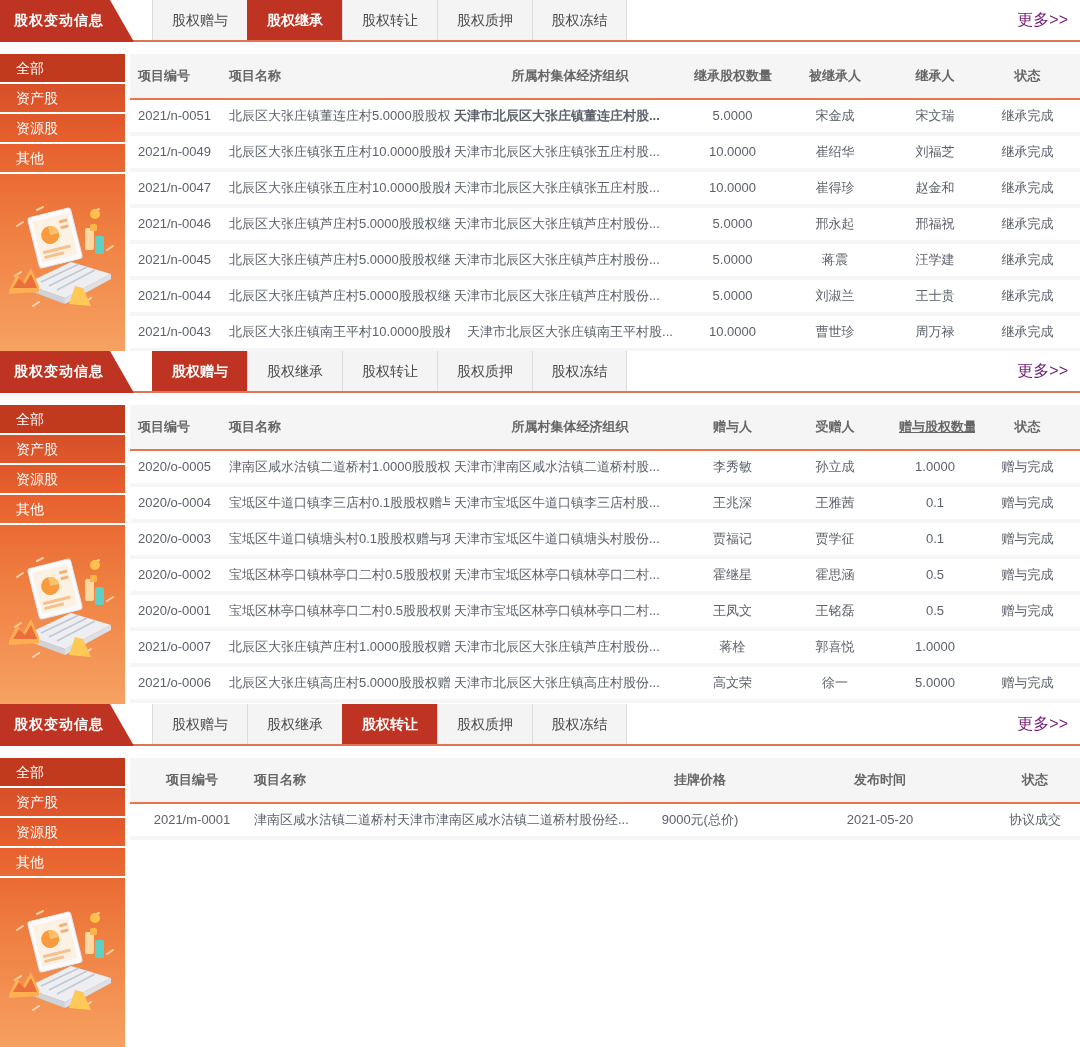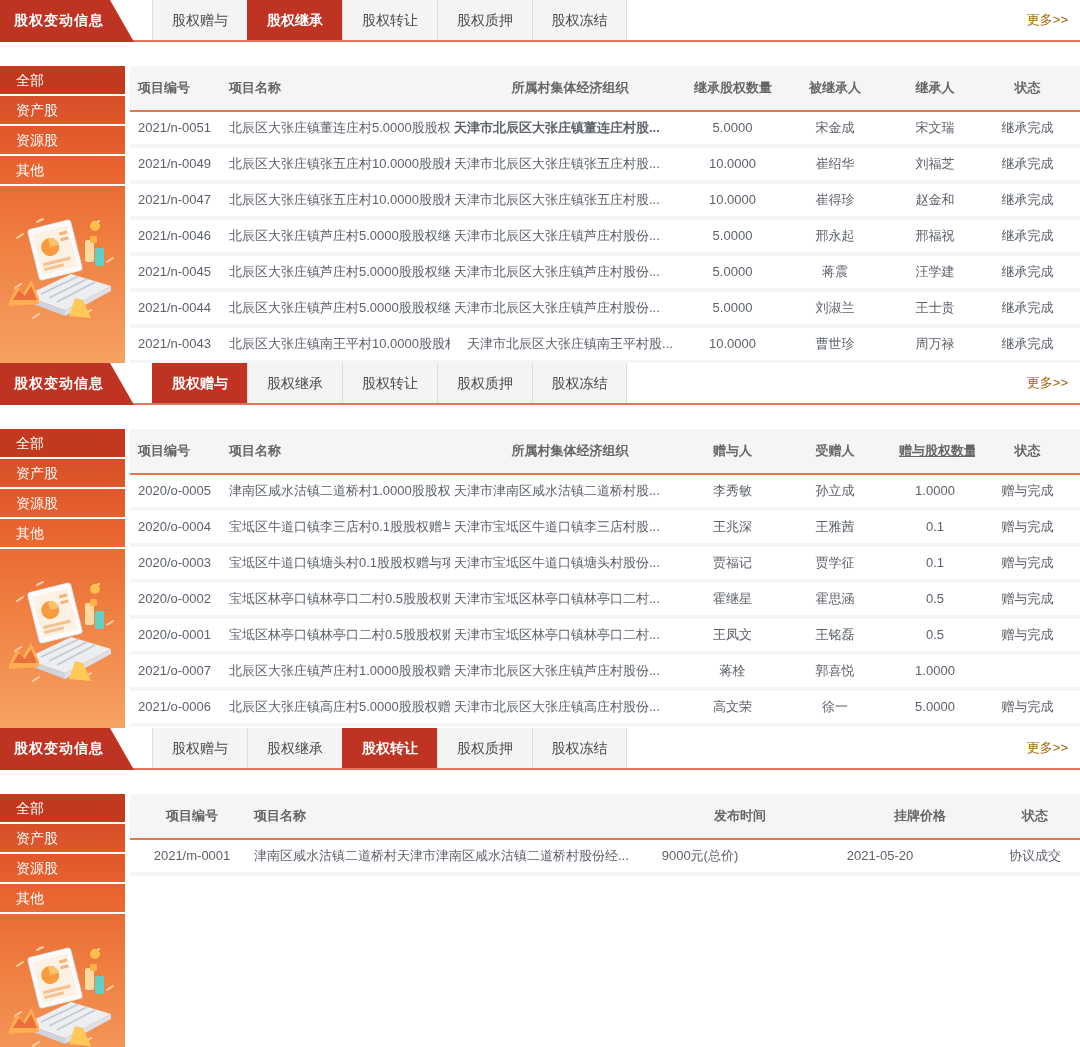--- a/index.html
+++ b/index.html
@@ -9,23 +9,23 @@
   
   .bar{position:relative;height:42px;background:#fff;border-bottom:2px solid #e2745c}
   .ribbon{position:absolute;left:0;top:0;z-index:2;width:142px;height:42px;background:#bf3322;
     clip-path:polygon(0 0,110px 0,134px 100%,0 100%);
     color:#fff;font-weight:bold;font-size:14px;line-height:40px;padding-left:14px;letter-spacing:1px}
   .tabs{position:absolute;left:152px;top:0;display:flex;height:40px}
   .tab{width:95px;height:40px;line-height:40px;text-align:center;font-size:14px;color:#4a4a4a;
     background:#f4f4f4;border-left:1px solid #dcdcdc;cursor:pointer}
   .tab:last-child{border-right:1px solid #dcdcdc}
   .tab.active{background:#bf3322;color:#fff;font-weight:bold;border-left-color:#bf3322}
-  .more{position:absolute;right:12px;top:0;height:40px;line-height:40px;font-size:13px;color:#a16207;cursor:pointer}
+  .more{position:absolute;right:12px;top:0;height:40px;line-height:40px;font-size:16px;color:#701a75;cursor:pointer}
   
-  .body{display:flex;margin-top:24px}
+  .body{display:flex;margin-top:12px}
   .sec-1 .body{height:297px}
   .sec-2 .body{height:299px}
   .sec-3 .body{height:295px}
   .sidebar{width:125px;flex:0 0 125px;background:linear-gradient(180deg,#d04726 0%,#e7602d 30%,#ef7f41 60%,#f6a263 100%);
     display:flex;flex-direction:column;overflow:hidden}
   .menu-item{height:30px;line-height:28px;padding-left:16px;color:#fff;font-size:14px;
     border-bottom:2px solid #fff;cursor:pointer}
   .menu-item.selected{background:#c23a1e}
   .illus{margin-top:24px;display:flex;justify-content:center}
   
@@ -374,22 +374,22 @@
     <polygon points="2,92 10,76 16,84 24,70 32,88 32,94 2,96" fill="#ffaf52"></polygon>
     <polygon points="6,90 12,80 18,86 24,76 30,90" fill="#e8633a" opacity="0.85"></polygon>
     <polygon points="62,106 68,88 76,90 84,108" fill="#ffc957"></polygon>
   </svg>
 </div>
     </aside>
     <div class="table-area">
       <div class="thead">
           <div class="cell ac" style="width: 120px;">项目编号</div>
           <div class="cell al" style="width: 380px;">项目名称</div>
+          <div class="cell ac" style="width: 140px;">挂牌价格</div>
           <div class="cell ac" style="width: 220px;">发布时间</div>
-          <div class="cell ac" style="width: 140px;">挂牌价格</div>
           <div class="cell ac" style="width: 90px;">状态</div>
         </div>
       <div class="tbody">
           <div class="trow">
             <div class="cell ac" style="width: 120px;">2021/m-0001</div>
             <div class="cell al" style="width: 380px;">津南区咸水沽镇二道桥村天津市津南区咸水沽镇二道桥村股份经...</div>
             <div class="cell ac" style="width: 140px;">9000元(总价)</div>
             <div class="cell ac" style="width: 220px;">2021-05-20</div>
             <div class="cell ac" style="width: 90px;">协议成交</div>
           </div>

